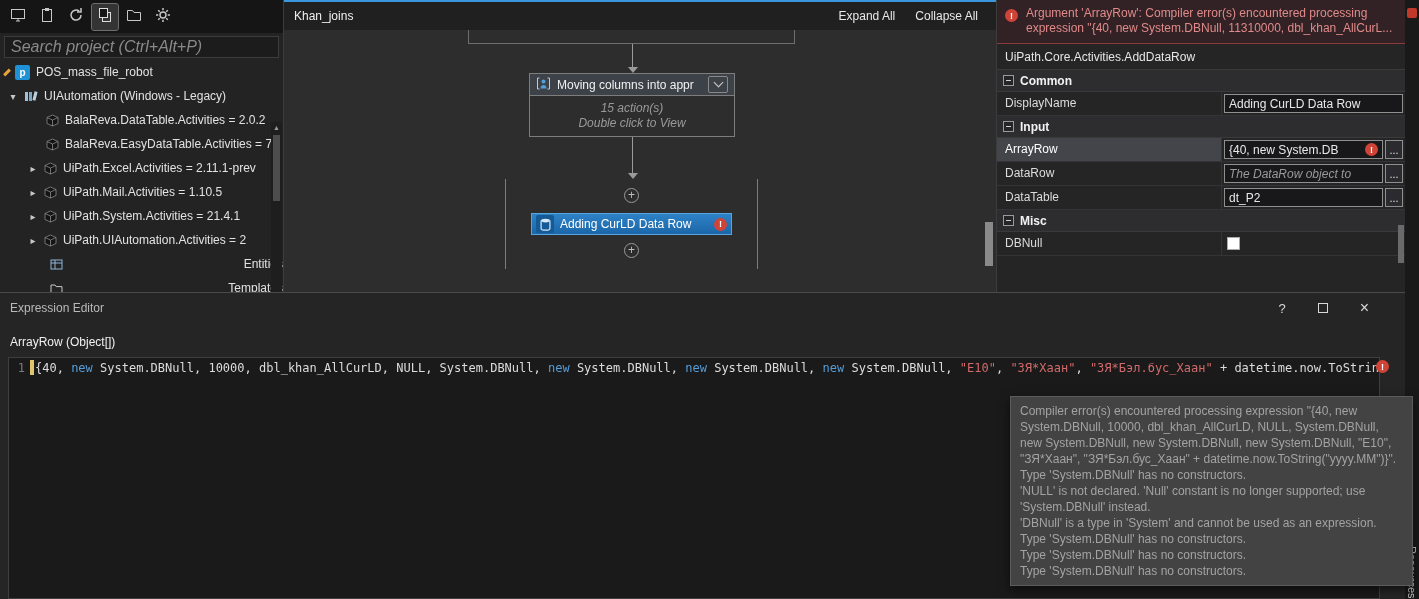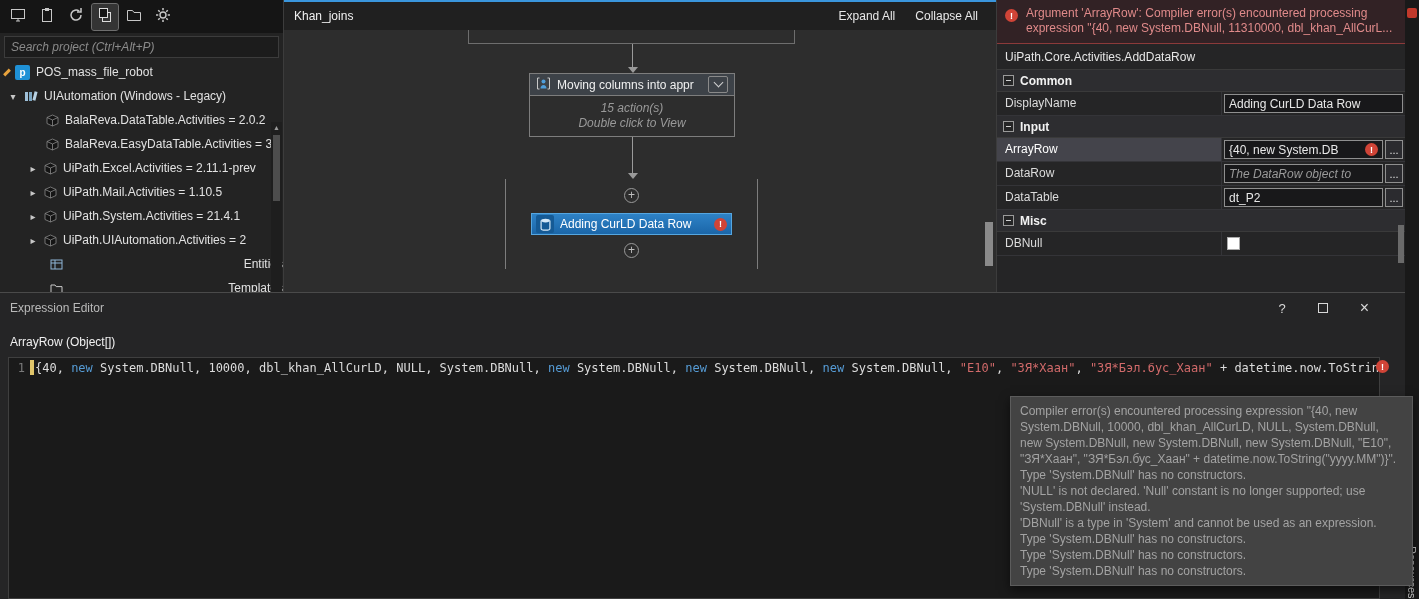--- a/index.html
+++ b/index.html
@@ -6,21 +6,21 @@
   html,body { background:#0f0f0f; }
   body { font-family:"Liberation Sans",sans-serif; font-size:12px; color:#ddd; }
   .app { position:relative; width:1419px; height:599px; background:#1b1b1b; overflow:hidden; }
 
   
   .left-panel { position:absolute; left:0; top:0; width:284px; height:292px; background:#232323; border-right:1px solid #3c3c3c; overflow:hidden; }
   .toolbar { height:33px; background:#151515; display:flex; align-items:center; padding-left:5px; gap:3px; }
   .tb-btn { width:26px; height:26px; display:flex; align-items:center; justify-content:center; border-radius:2px; }
   .tb-btn.active { background:#343434; outline:1px solid #6e6e6e; }
   .search-wrap { padding:3px 4px 2px 4px; }
-  .search-input { width:100%; height:22px; background:#1c1c1c; border:1px solid #3c3c3c; color:#bbb; padding:0 6px; font-family:"Liberation Sans",sans-serif; font-size:12px; }
+  .search-input { width:100%; height:22px; background:#1c1c1c; border:1px solid #3c3c3c; color:#bbb; padding:0 6px; font-family:"Liberation Sans",sans-serif; font-size:16px; }
   .search-input::placeholder { font-style:italic; color:#8a8a8a; }
   .tree { position:relative; }
   .tree-row { height:24px; display:flex; align-items:center; gap:6px; white-space:nowrap; overflow:hidden; }
   .tree-row .tlabel { color:#e2e2e2; }
   .lvl0 { padding-left:3px; }
   .lvl1e { padding-left:8px; }   
   .lvl1n { padding-left:50px;justify-content:space-between; }  
   .lvl2e { padding-left:28px; }
   .lvl2n { padding-left:46px; }
   .exp { width:10px; color:#c8c8c8; font-size:10px; text-align:center; flex:0 0 auto; }
@@ -189,21 +189,21 @@
           </span>
         <span class="tlabel">BalaReva.DataTable.Activities = 2.0.2</span>
       </div>
       <div class="tree-row lvl2n">
         <span class="ticon">
             <svg width="13" height="13" viewBox="0 0 13 13">
               <path d="M6.5 1L12 3.5v6L6.5 12 1 9.5v-6z" fill="#141414" stroke="#8a8a8a" stroke-width="0.8"></path>
               <path d="M1 3.5l5.5 2.5L12 3.5M6.5 6v6" fill="none" stroke="#8a8a8a" stroke-width="0.8"></path>
             </svg>
           </span>
-        <span class="tlabel">BalaReva.EasyDataTable.Activities = 3</span>
+        <span class="tlabel">BalaReva.EasyDataTable.Activities = 7</span>
       </div>
       <div class="tree-row lvl2e">
         <span class="exp exp-closed"></span>
         <span class="ticon">
             <svg width="13" height="13" viewBox="0 0 13 13">
               <path d="M6.5 1L12 3.5v6L6.5 12 1 9.5v-6z" fill="#141414" stroke="#8a8a8a" stroke-width="0.8"></path>
               <path d="M1 3.5l5.5 2.5L12 3.5M6.5 6v6" fill="none" stroke="#8a8a8a" stroke-width="0.8"></path>
             </svg>
           </span>
         <span class="tlabel">UiPath.Excel.Activities = 2.11.1-prev</span>

